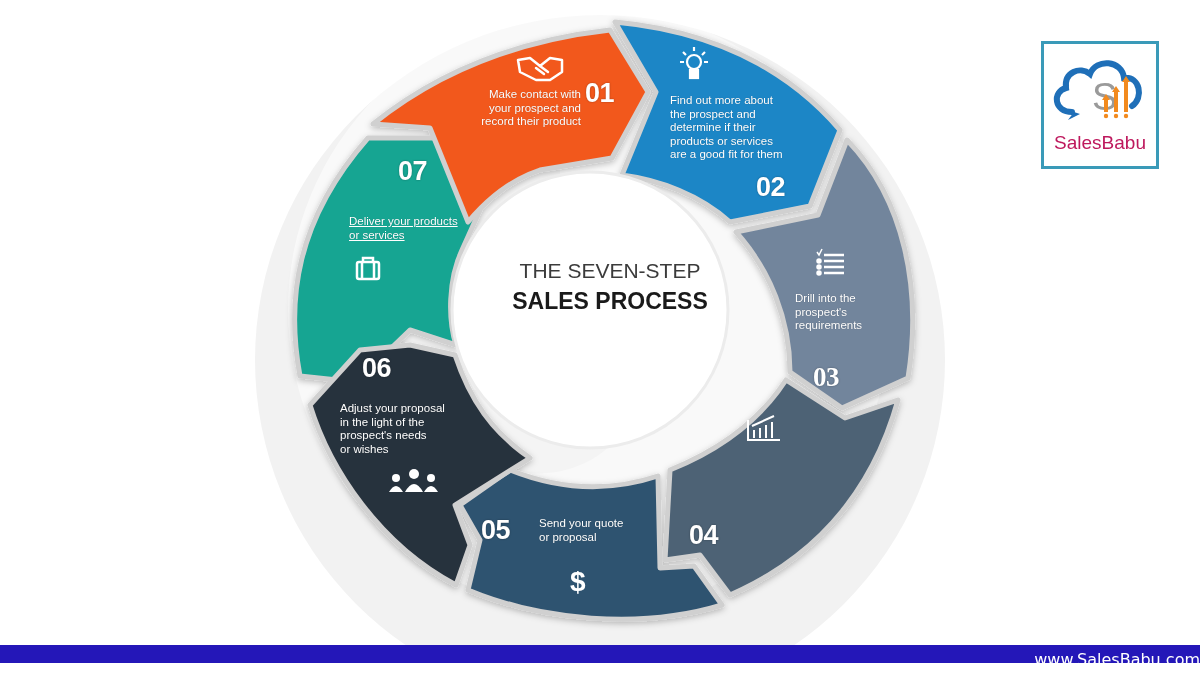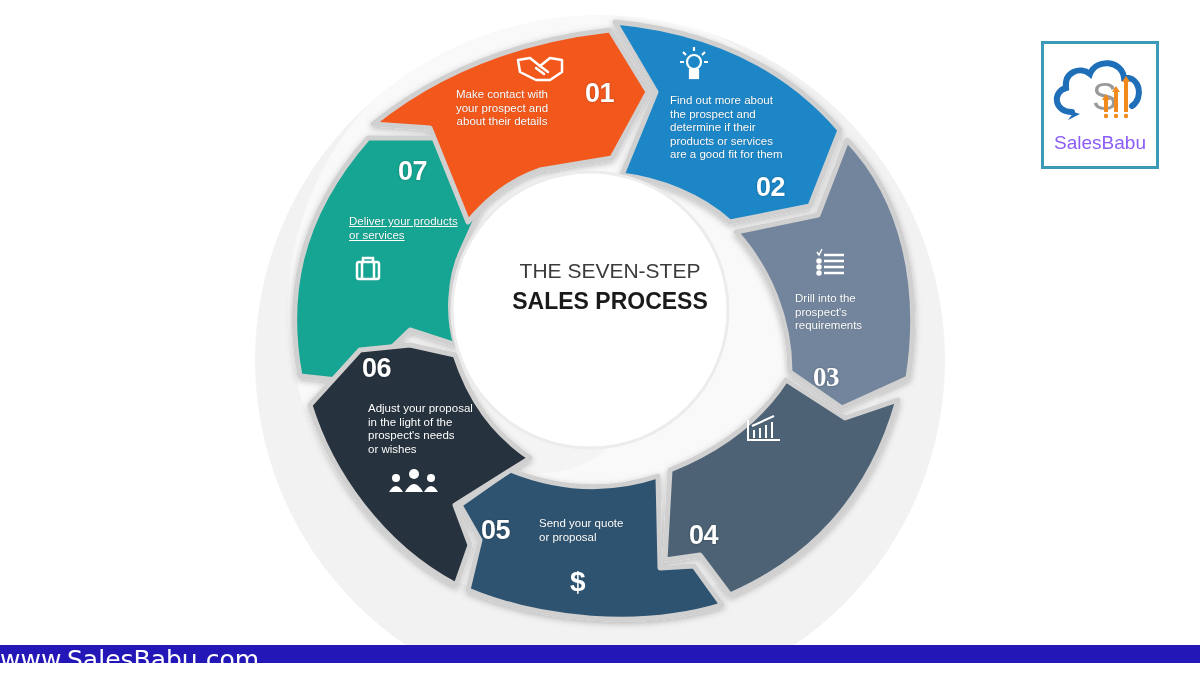--- a/index.html
+++ b/index.html
@@ -6,22 +6,22 @@
   body { width: 1200px; height: 675px; background: #ffffff; position: relative; overflow: hidden; font-family: "Liberation Sans", sans-serif; }
   .diagram { position: absolute; left: 0; top: 0; width: 1200px; height: 645px; }
   .diagram svg { position: absolute; left: 0; top: 0; }
   .label { position: absolute; color: #ffffff; font-family: "Liberation Sans", sans-serif; }
   .step-num { font-size: 27px; font-weight: bold; letter-spacing: -0.5px; text-shadow: 0 0 2px rgba(0,0,0,0.35); }
   .step-text { font-size: 11.5px; line-height: 13.5px; text-shadow: 0 0 1px rgba(0,0,0,0.3); }
   .center-title { position: absolute; text-align: center; width: 300px; left: 460px; }
   .center-line1 { top: 259px; font-size: 21px; color: #3b3b3b; letter-spacing: 0px; }
   .center-line2 { top: 288px; font-size: 23px; font-weight: bold; color: #1a1a1a; }
   .logo { position: absolute; left: 1041px; top: 41px; width: 118px; height: 128px; border: 3px solid #3a9ab8; box-sizing: border-box; background: #fff; }
-  .logo-text { position: absolute; left: 0; width: 100%; top: 88px; text-align: center; font-size: 19px; color: #8b5cf6; font-family: "Liberation Sans", sans-serif; }
-  .footer { position: absolute; left: 0; top: 645px; width: 1200px; height: 18px; background: #2417b8; color: #ffffff; text-align: left; font-size: 25px; line-height: 30px; font-family: "DejaVu Sans", sans-serif; }
+  .logo-text { position: absolute; left: 0; width: 100%; top: 88px; text-align: center; font-size: 19px; color: #be185d; font-family: "Liberation Sans", sans-serif; }
+  .footer { position: absolute; left: 0; top: 645px; width: 1200px; height: 18px; background: #2417b8; color: #ffffff; text-align: right; font-size: 16px; line-height: 30px; font-family: "DejaVu Sans", sans-serif; }
 </style>
 </head>
 <body>
 
 <div class="diagram">
   <svg width="1200" height="645" viewBox="0 0 1200 645">
     <defs>
       <filter id="sh" x="-20%" y="-20%" width="140%" height="140%">
         <feDropShadow dx="0" dy="2" stdDeviation="3" flood-color="#000" flood-opacity="0.25"></feDropShadow>
       </filter>
@@ -87,24 +87,24 @@
     </g>
 
     <g fill="none" stroke="#ffffff" stroke-width="2.5">
       <rect x="357" y="262" width="22" height="17" rx="2"></rect>
       <path d="M 363 262 L 363 258 L 373 258 L 373 262"></path>
       <path d="M 362 263 L 362 278 M 374 263 L 374 278"></path>
     </g>
   </svg>
 
   <div class="label step-num" style="left:585px; top:78px;">01</div>
-  <div class="label step-text" style="left:442px; top:88px; width:120px; text-align:center;">
+  <div class="label step-text" style="left:461px; top:88px; width:120px; text-align:right;">
     <div>Make contact with</div>
     <div>your prospect and</div>
-    <div>about their details</div>
+    <div>record their product</div>
   </div>
 
   <div class="label step-text" style="left:670px; top:94px; width:140px;">
     <div>Find out more about</div>
     <div>the prospect and</div>
     <div>determine if their</div>
     <div>products or services</div>
     <div>are a good fit for them</div>
   </div>
   <div class="label step-num" style="left:756px; top:172px;">02</div>
@@ -119,21 +119,21 @@
   <div class="label step-num" style="left:689px; top:520px;">04</div>
 
   <div class="label step-num" style="left:481px; top:515px;">05</div>
   <div class="label step-text" style="left:539px; top:517px; width:110px;">
     <div>Send your quote</div>
     <div>or proposal</div>
   </div>
   <div class="label" style="left:570px; top:566px; font-size:28px; font-weight:bold;">$</div>
 
   <div class="label step-num" style="left:362px; top:353px;">06</div>
-  <div class="label step-text" style="left:340px; top:402px; width:130px;margin-left:28px;">
+  <div class="label step-text" style="left:340px; top:402px; width:130px;">
     <div>Adjust your proposal</div>
     <div>in the light of the</div>
     <div>prospect's needs</div>
     <div>or wishes</div>
   </div>
 
   <div class="label step-num" style="left:398px; top:156px;">07</div>
   <div class="label step-text" style="left:349px; top:215px; width:130px;text-decoration:underline;">
     <div>Deliver your products</div>
     <div>or services</div>

